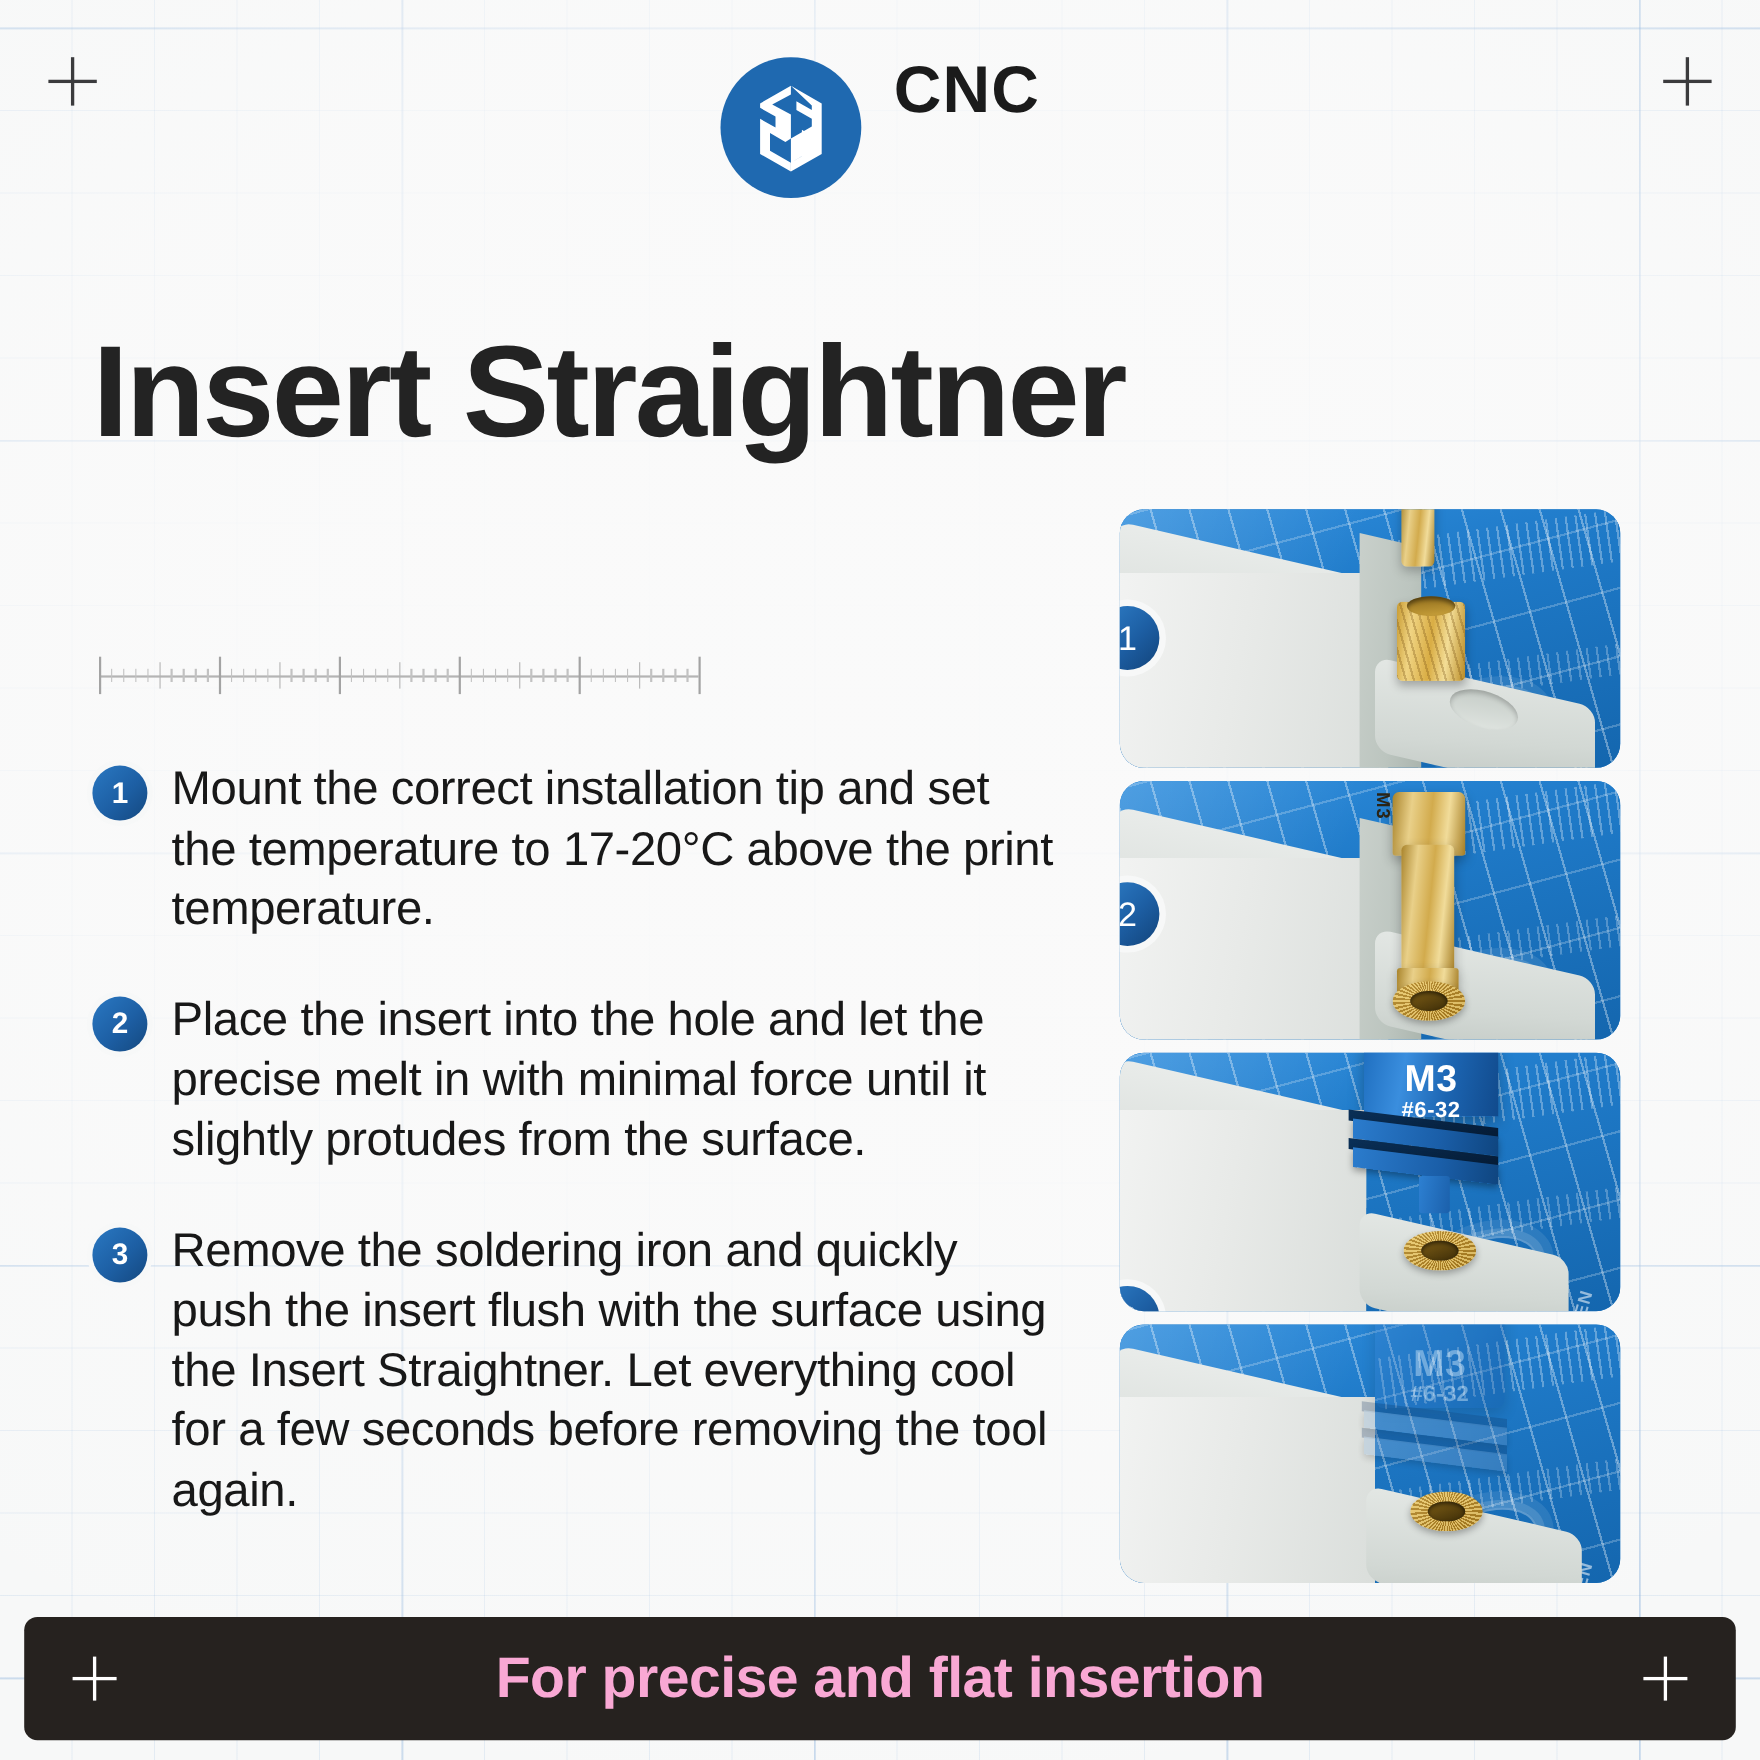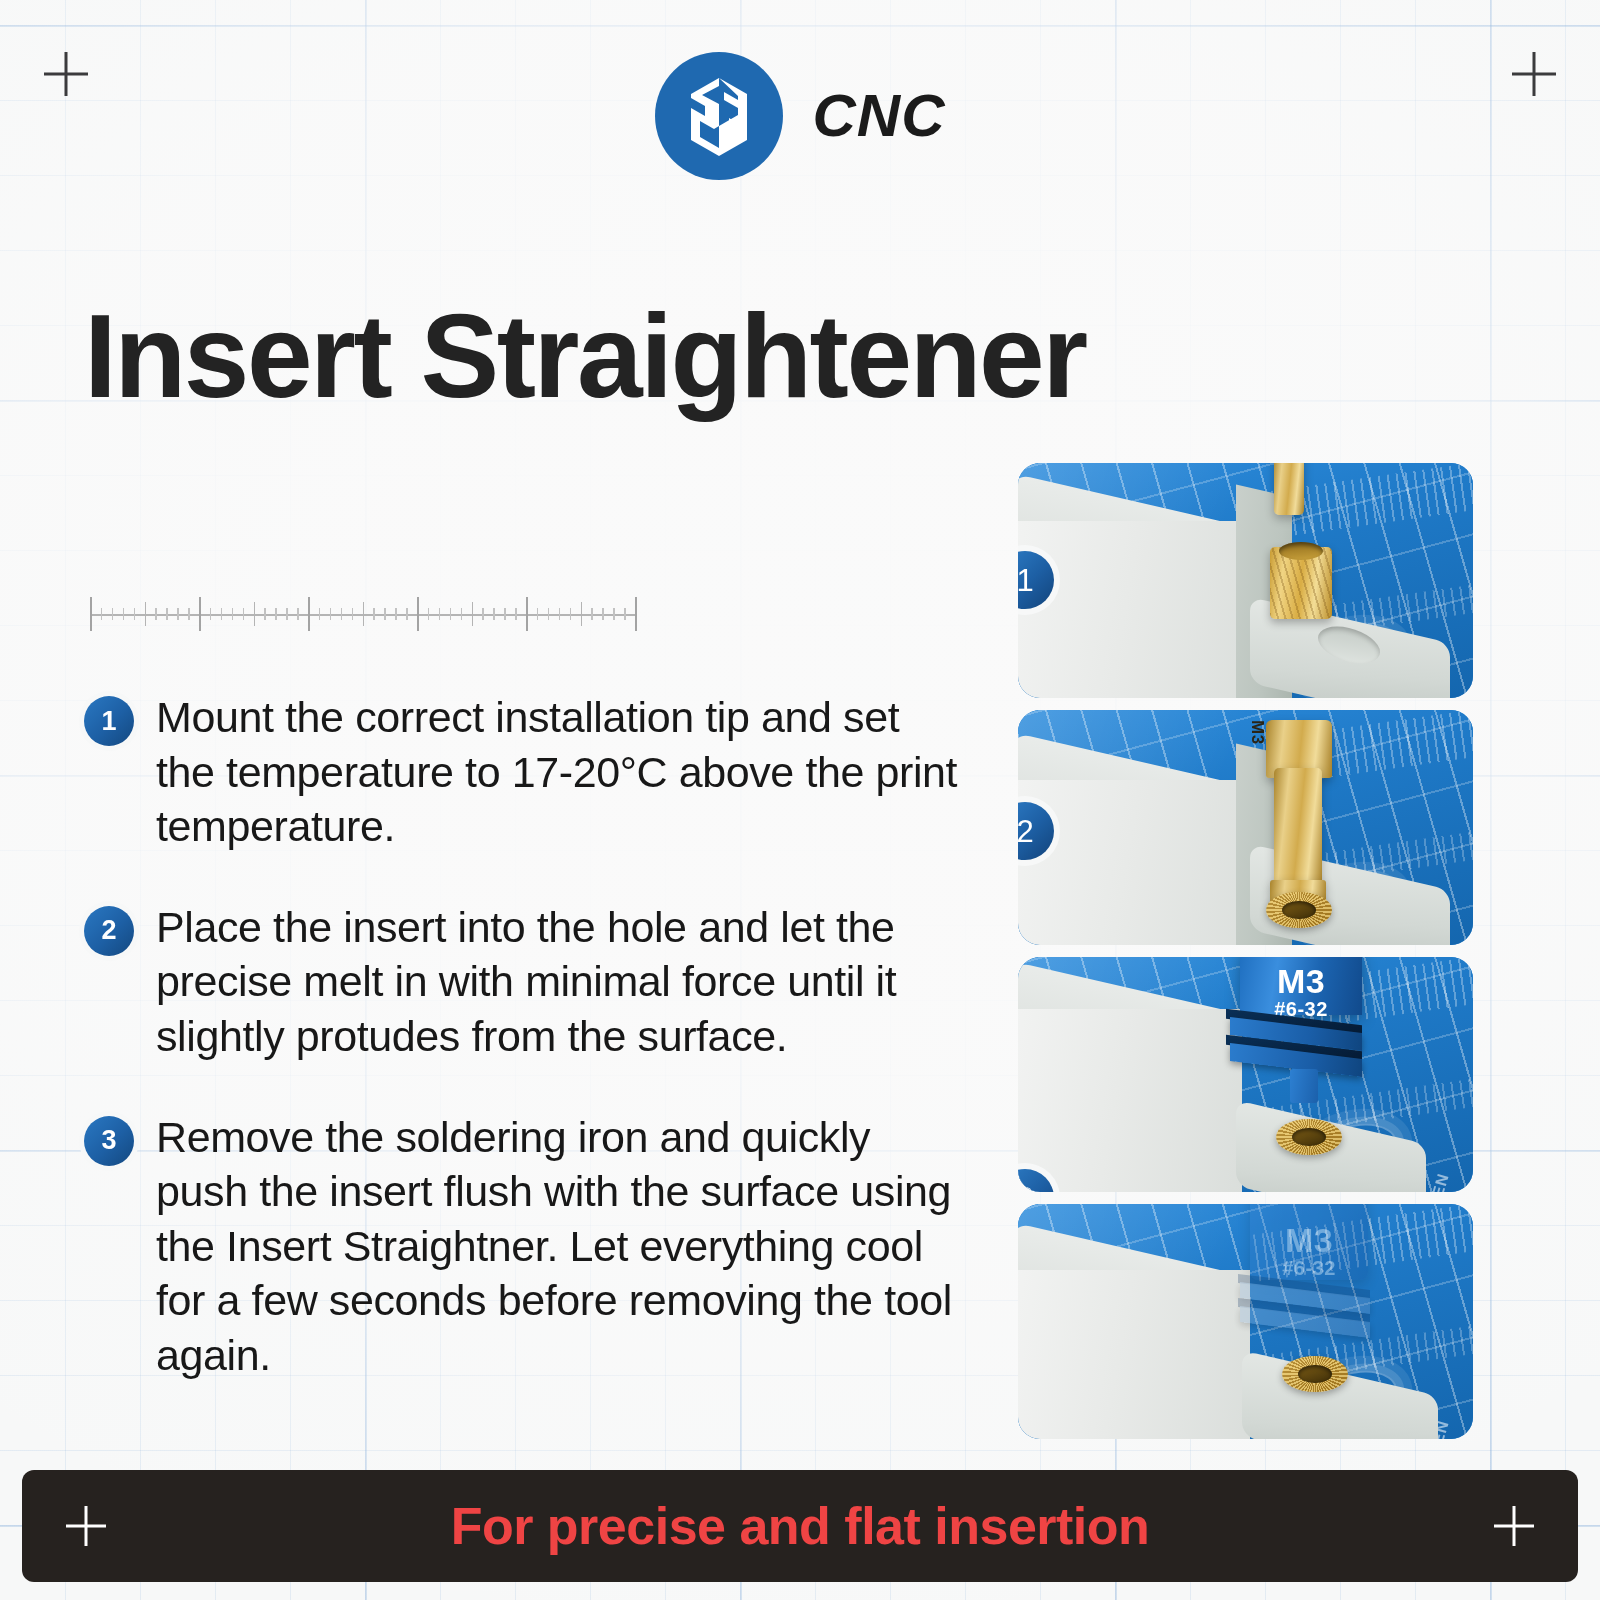--- a/index.html
+++ b/index.html
@@ -53,23 +53,22 @@
   }
   .crosshair::before { left:50%; top:0; width:3px; height:100%; transform:translateX(-50%); }
   .crosshair::after  { top:50%; left:0; height:3px; width:100%; transform:translateY(-50%); }
   .ch-tl { left:44px;  top:52px; }
   .ch-tr { right:44px; top:52px; }
   .crosshair.light::before, .crosshair.light::after { background:#ffffff; }
 
   
   #header {
     position:absolute; top:52px; left:0; right:0; height:128px;
-    display:flex; align-items:center; justify-content:center; gap:30px;
+    display:flex; justify-content:center; gap:30px;
     z-index:10;
-    font-style:italic;
   }
   #logo-mark {
     width:128px; height:128px; border-radius:50%;
     background:#1f69b0;
     position:relative; flex:0 0 auto;
   }
   #logo-mark svg { position:absolute; inset:0; }
   #logo-wordmark {
     font-size:60px; font-weight:700; letter-spacing:1px;
     line-height:1; white-space:nowrap;
@@ -287,21 +286,21 @@
   }
 
   
   #banner {
     position:absolute; left:22px; right:22px; bottom:18px; height:112px;
     background:#26221f; border-radius:12px;
     display:flex; align-items:center; justify-content:center;
     z-index:15;
   }
   #banner-text {
-    color:#ef4444; font-size:52px; font-weight:700; letter-spacing:-.5px;
+    color:#f9a8d4; font-size:52px; font-weight:700; letter-spacing:-.5px;
   }
   #banner .crosshair { top:50%; transform:translateY(-50%); width:40px; height:40px; }
   #banner .ch-bl { left:44px; }
   #banner .ch-br { right:44px; }
 </style>
 </head>
 <body>
 
 <div id="poster">
 
@@ -319,21 +318,21 @@
           <path d="M64 26 L92 42 L92 88 L64 104 L64 96 L74 90 L74 66 L84 72 L84 84 L64 96 L64 74 L83 63 L83 56 L69 48 L69 40 L83 48 L83 44 Z"></path>
         </g>
       </svg>
     </div>
     <div id="logo-wordmark">
       <span class="wm-cnc">CNC</span>
     </div>
   </div>
 
   <div id="headline-block">
-    <div id="page-title">Insert Straightener</div>
+    <div id="page-title">Insert Straightner</div>
   </div>
 
   <div id="ruler">
     <div class="base"></div>
   <div class="tick t-major" style="left: 0%;"></div>
       <div class="tick t-min" style="left: 2%;"></div>
       <div class="tick t-min" style="left: 4%;"></div>
       <div class="tick t-min" style="left: 6%;"></div>
       <div class="tick t-min" style="left: 8%;"></div>
       <div class="tick t-mid" style="left: 10%;"></div>

